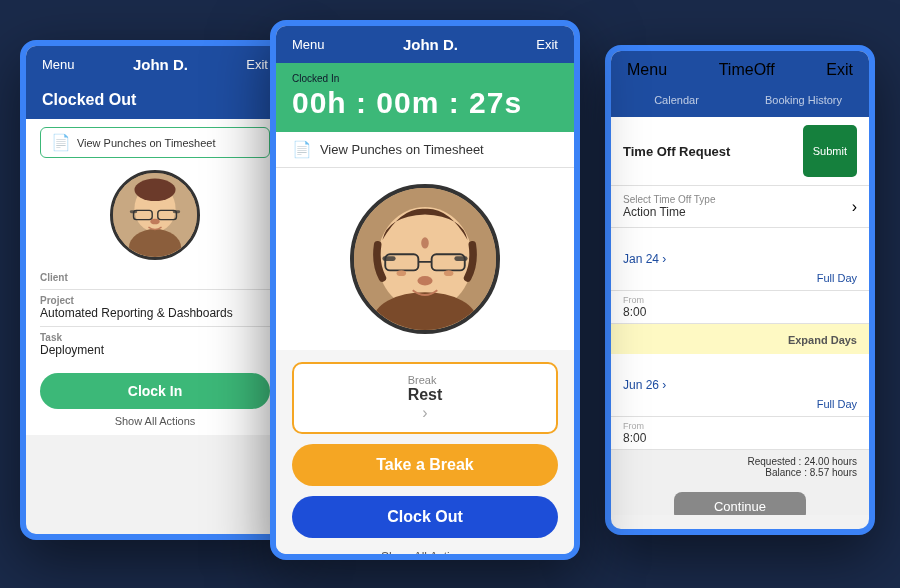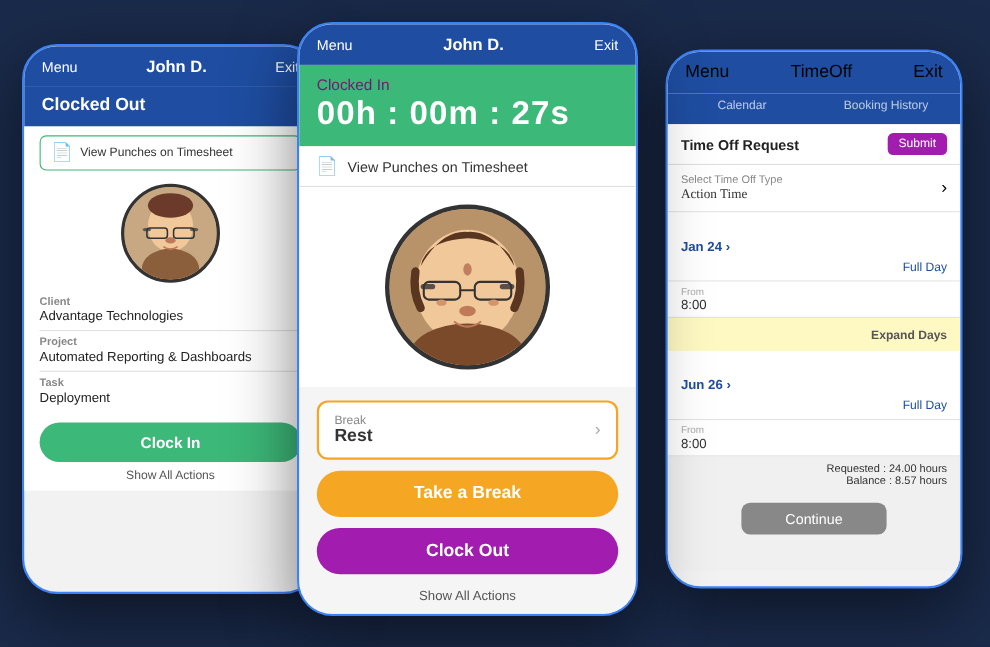--- a/index.html
+++ b/index.html
@@ -11,22 +11,22 @@
       align-items: center;
       justify-content: center;
       font-family: -apple-system, BlinkMacSystemFont, 'Segoe UI', sans-serif;
       overflow: hidden;
       position: relative;
     }
 
     .tablet {
       position: absolute;
       background: #f2f2f2;
-      border-radius: 32px;
-      border: 2px solid #3b82f6;
+      border-radius: 16px;
+      border: 6px solid #3b82f6;
       box-shadow: 0 20px 60px rgba(0,0,0,0.5);
       overflow: hidden;
     }
 
     
     .tablet-left {
       width: 270px;
       height: 500px;
       left: 20px;
       top: 40px;
@@ -72,22 +72,22 @@
       font-weight: 500;
       cursor: pointer;
     }
 
     
     .status-bar-green {
       background: #3cb878;
       padding: 10px 16px 12px;
     }
     .status-label {
-      color: #701a75;
-      font-size: 14px;
+      color: #0f172a;
+      font-size: 10px;
       margin-bottom: 2px;
     }
     .status-time {
       color: white;
       font-size: 30px;
       font-weight: 700;
       letter-spacing: 1px;
     }
 
     
@@ -153,20 +153,21 @@
 
     .break-row {
       background: white;
       border: 2px solid #f5a623;
       border-radius: 10px;
       padding: 10px 14px;
       display: flex;
       justify-content: space-between;
       align-items: center;
       margin-bottom: 10px;
+      flex-direction: column;
     }
     .break-label {
       font-size: 11px;
       color: #888;
     }
     .break-value {
       font-size: 16px;
       font-weight: 600;
       color: #333;
     }
@@ -183,21 +184,21 @@
       padding: 12px;
       color: white;
       font-size: 16px;
       font-weight: 600;
       margin-bottom: 10px;
       cursor: pointer;
     }
 
     .btn-clockout {
       width: 100%;
-      background: #a21caf;
+      background: #1d4ed8;
       border: none;
       border-radius: 25px;
       padding: 12px;
       color: white;
       font-size: 16px;
       font-weight: 600;
       margin-bottom: 8px;
       cursor: pointer;
     }
 
@@ -324,60 +325,59 @@
       justify-content: space-between;
       align-items: center;
       border-bottom: 1px solid #e0e0e0;
     }
     .request-title {
       font-size: 13px;
       font-weight: 600;
       color: #222;
     }
     .submit-btn {
-      background: #a21caf;
+      background: #15803d;
       color: white;
       border: none;
       border-radius: 5px;
-      padding: 4px 10px;
+      padding: 20px 10px;
       font-size: 11px;
       cursor: pointer;
       margin-left: 28px;
     }
 
     .form-row {
       background: white;
       padding: 8px 12px;
       border-bottom: 1px solid #e0e0e0;
       display: flex;
       justify-content: space-between;
       align-items: center;
     }
     .form-label {
       font-size: 10px;
       color: #888;
     }
     .form-value {
       font-size: 12px;
       color: #333;
-      font-family: Liberation Serif, serif;
     }
 
     .date-row {
       background: white;
       padding: 6px 12px;
       border-bottom: 1px solid #e0e0e0;
       display: flex;
       justify-content: space-between;
       align-items: center;
     }
     .date-text {
       font-size: 12px;
       color: #1e4da1;
-      font-weight: 700;
+      font-weight: 400;
     }
     .full-day-text {
       font-size: 11px;
       color: #1e4da1;
       margin-top: 38px;
     }
 
     .expand-bar {
       background: #fef9c3;
       padding: 6px 12px;
@@ -455,21 +455,20 @@
           <rect x="22" y="40" width="20" height="10" rx="3" fill="none" stroke="#333" stroke-width="1.5"></rect>
           <rect x="48" y="40" width="20" height="10" rx="3" fill="none" stroke="#333" stroke-width="1.5"></rect>
           <ellipse cx="45" cy="52" rx="5" ry="3" fill="#c07a5a"></ellipse>
           <path d="M38 58 Q45 63 52 58" stroke="#c07a5a" stroke-width="1.5" fill="none"></path>
           <ellipse cx="45" cy="18" rx="22" ry="12" fill="#6b3a2a"></ellipse>
         </svg>
       </div>
     </div>
     <div class="info-section">
       <div class="info-label">Client</div>
-      <div class="info-value">Advantage Technologies</div>
     </div>
     <hr class="divider">
     <div class="info-section">
       <div class="info-label">Project</div>
       <div class="info-value">Automated Reporting &amp; Dashboards</div>
     </div>
     <hr class="divider">
     <div class="info-section">
       <div class="info-label">Task</div>
       <div class="info-value">Deployment</div>

